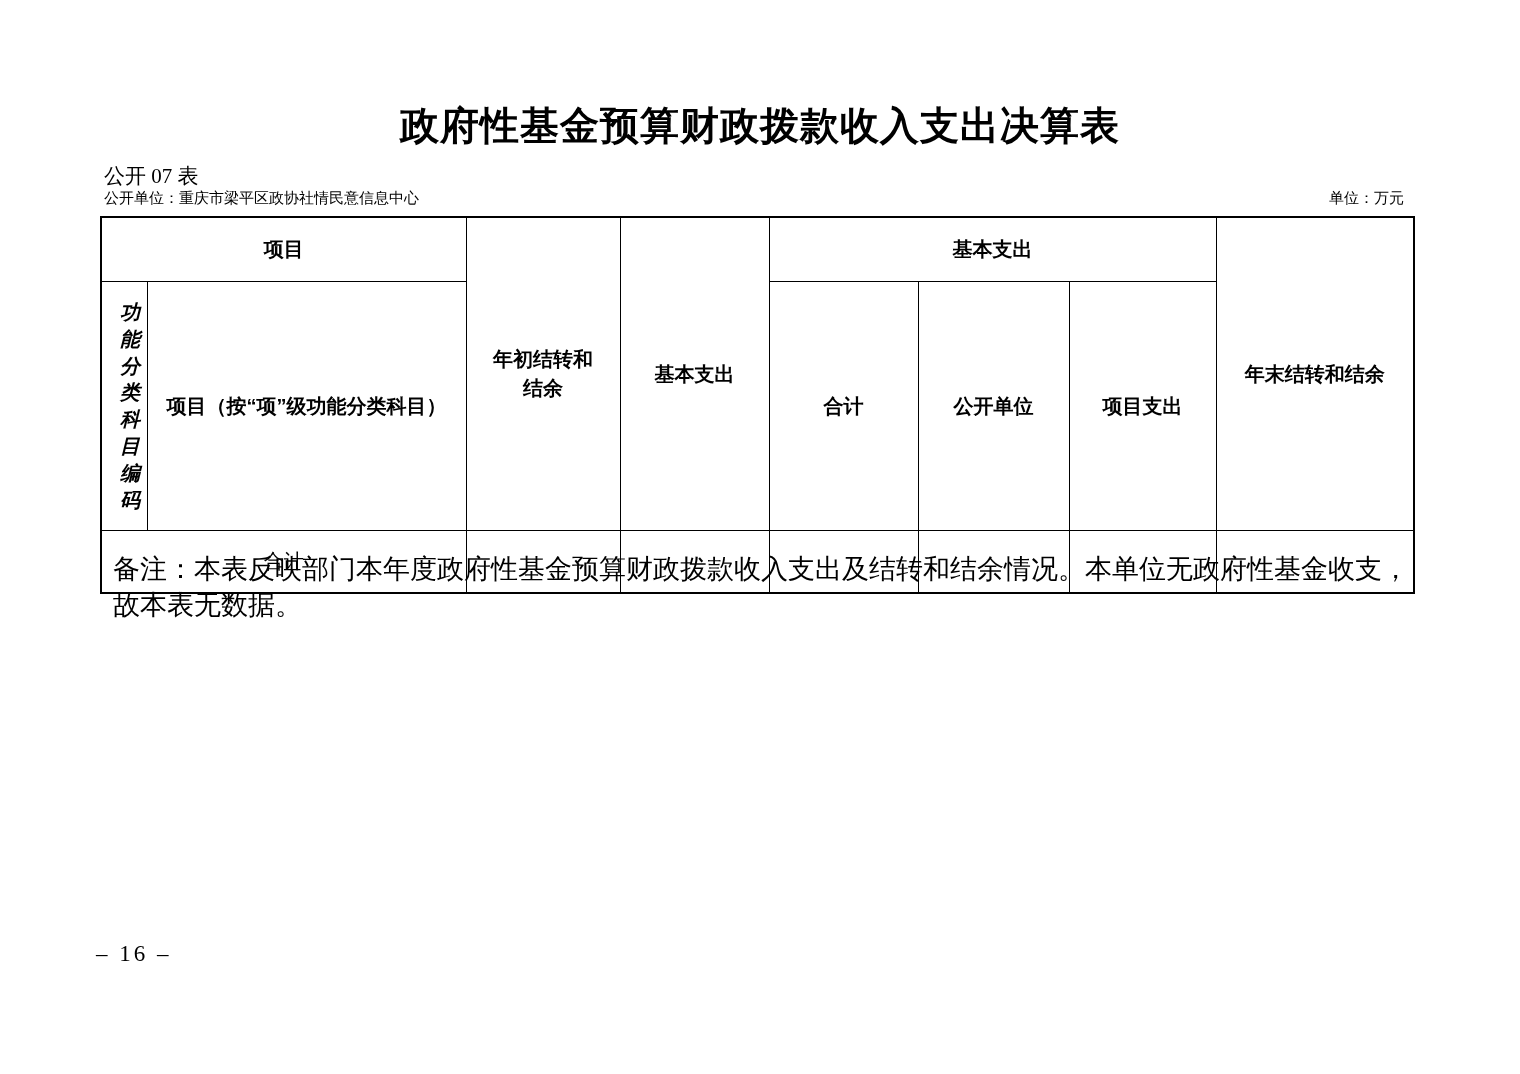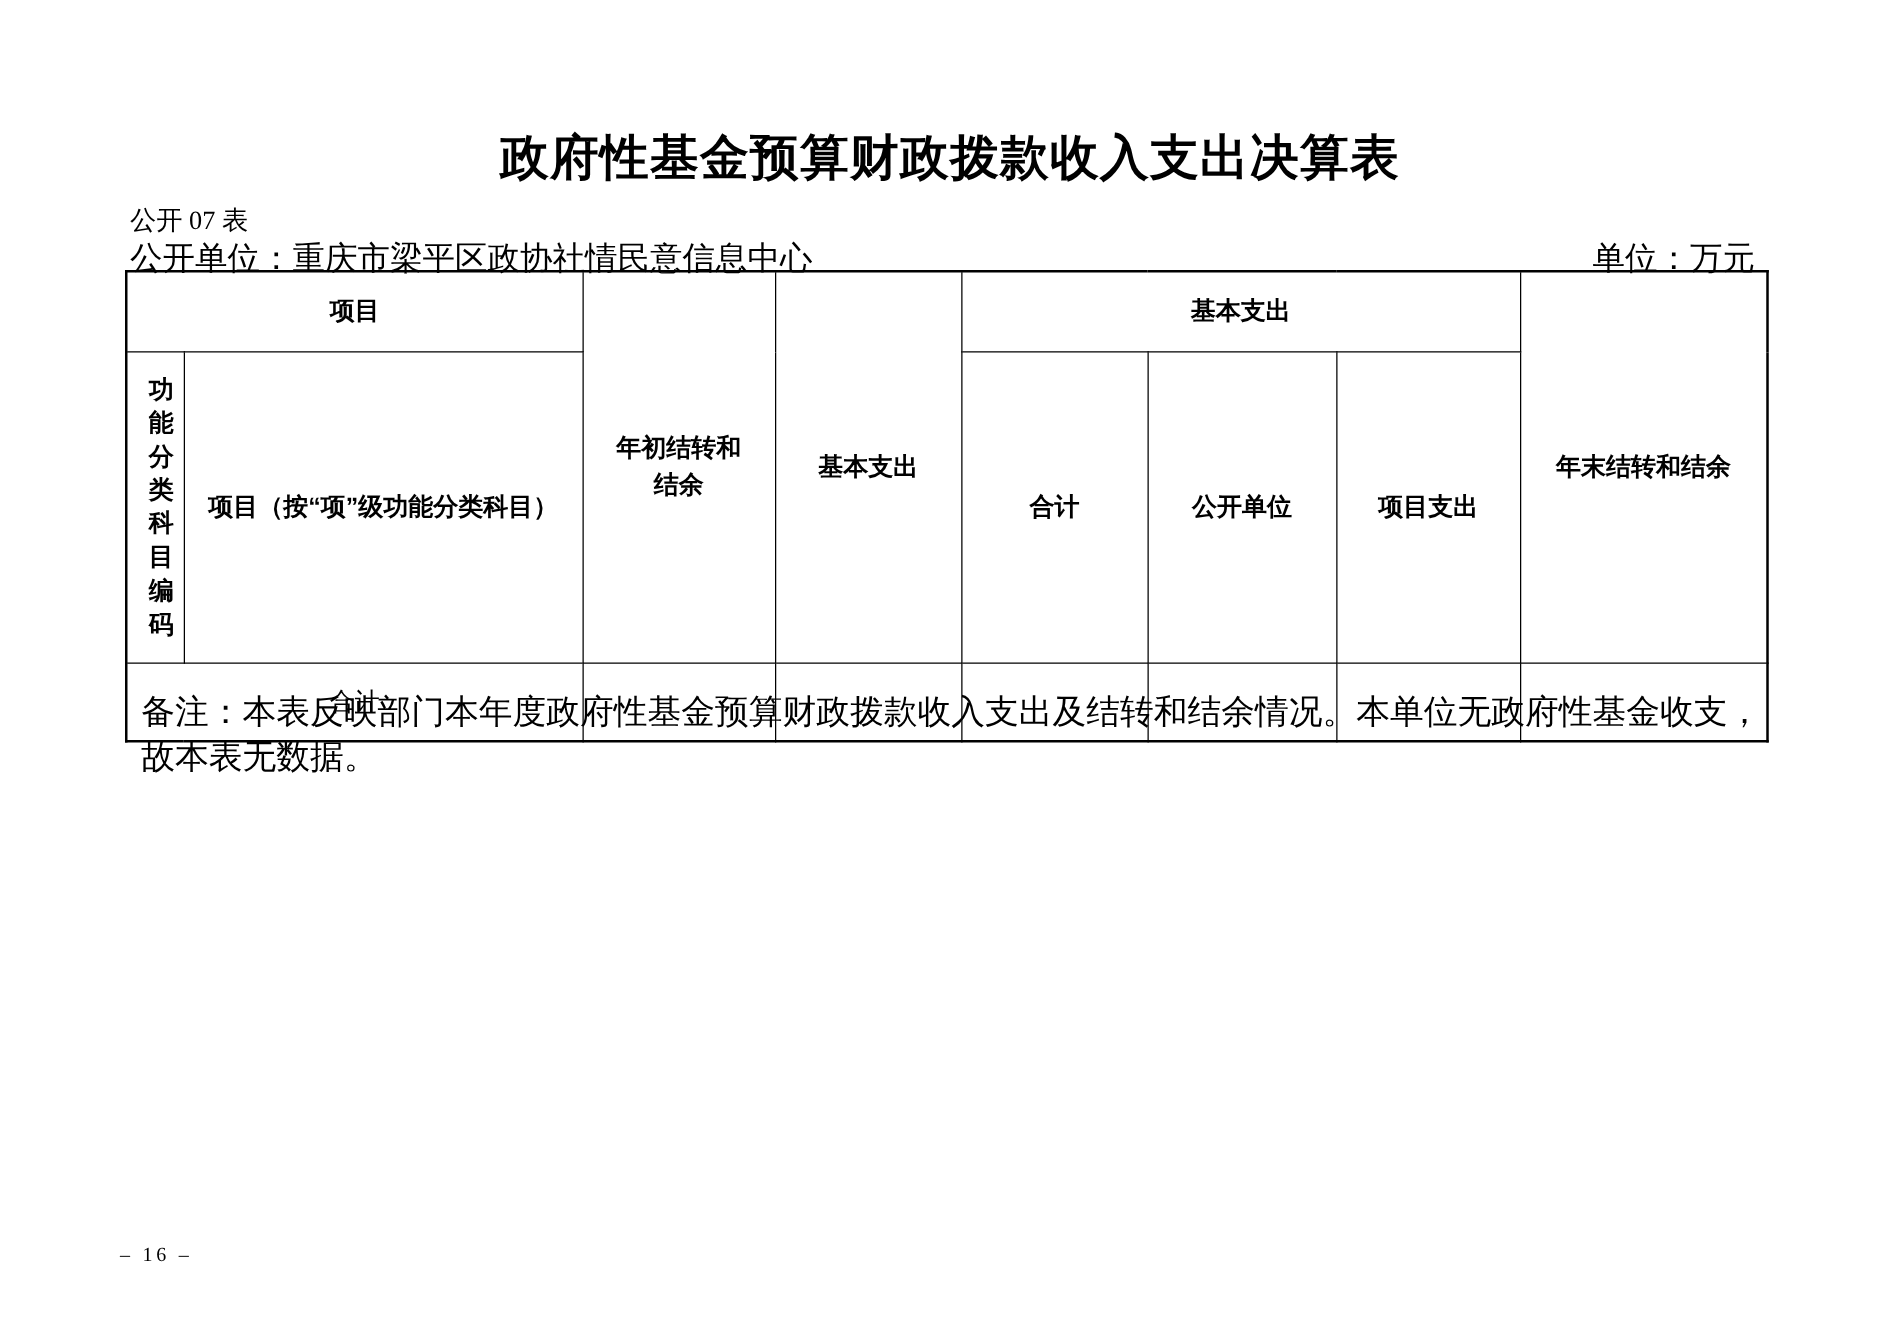--- a/index.html
+++ b/index.html
@@ -15,21 +15,21 @@
     text-align: center; font-size: 39px; font-weight: bold;
     letter-spacing: 1px;
     font-family: Liberation Serif, serif;
   }
   .code-line {
     position: absolute; top: 162px; left: 104px; width: 1300px;
     text-align: left; font-size: 21px;
   }
   .meta-line {
     position: absolute; top: 189px; left: 104px; width: 1300px;
-    display: flex; justify-content: space-between; font-size: 26px;
+    display: flex; justify-content: space-between; font-size: 15px;
   }
   table.budget {
     position: absolute; top: 216px; left: 100px; width: 1313px;
     border-collapse: collapse; table-layout: fixed;
     border: 2px solid #000;
   }
   .budget th, .budget td {
     border: 1.5px solid #000;
     text-align: center; vertical-align: middle;
     padding: 17px; font-size: 20px; overflow: hidden;
@@ -37,30 +37,30 @@
   .budget th {
     font-weight: bold;
     font-family: "Liberation Sans", "DejaVu Sans", sans-serif;
     line-height: 1.45;
   }
   tr.r1 { height: 34px; }
   tr.r2 { height: 229px; }
   tr.r3 { height: 51px; }
   .vtext {
     width: 1.1em; margin: 0 auto;
-    line-height: 1.34; word-break: break-all; text-align: left;
+    line-height: 1.34; word-break: break-all; text-align: center; font-style: italic;
   }
   td.total-label { font-size: 20px; }
   .note {
     position: absolute; top: 551px; left: 113px; width: 1300px;
     font-size: 27px;
   }
   .pagenum {
-    position: absolute; top: 996px; left: 96px;
-    font-size: 16px; letter-spacing: 3px;
+    position: absolute; top: 941px; left: 96px;
+    font-size: 23px; letter-spacing: 3px;
   }
 </style>
 </head>
 <body>
 
 <div class="title">政府性基金预算财政拨款收入支出决算表</div>
 
 <div class="code-line">公开 07 表</div>
 
 <div class="meta-line">

